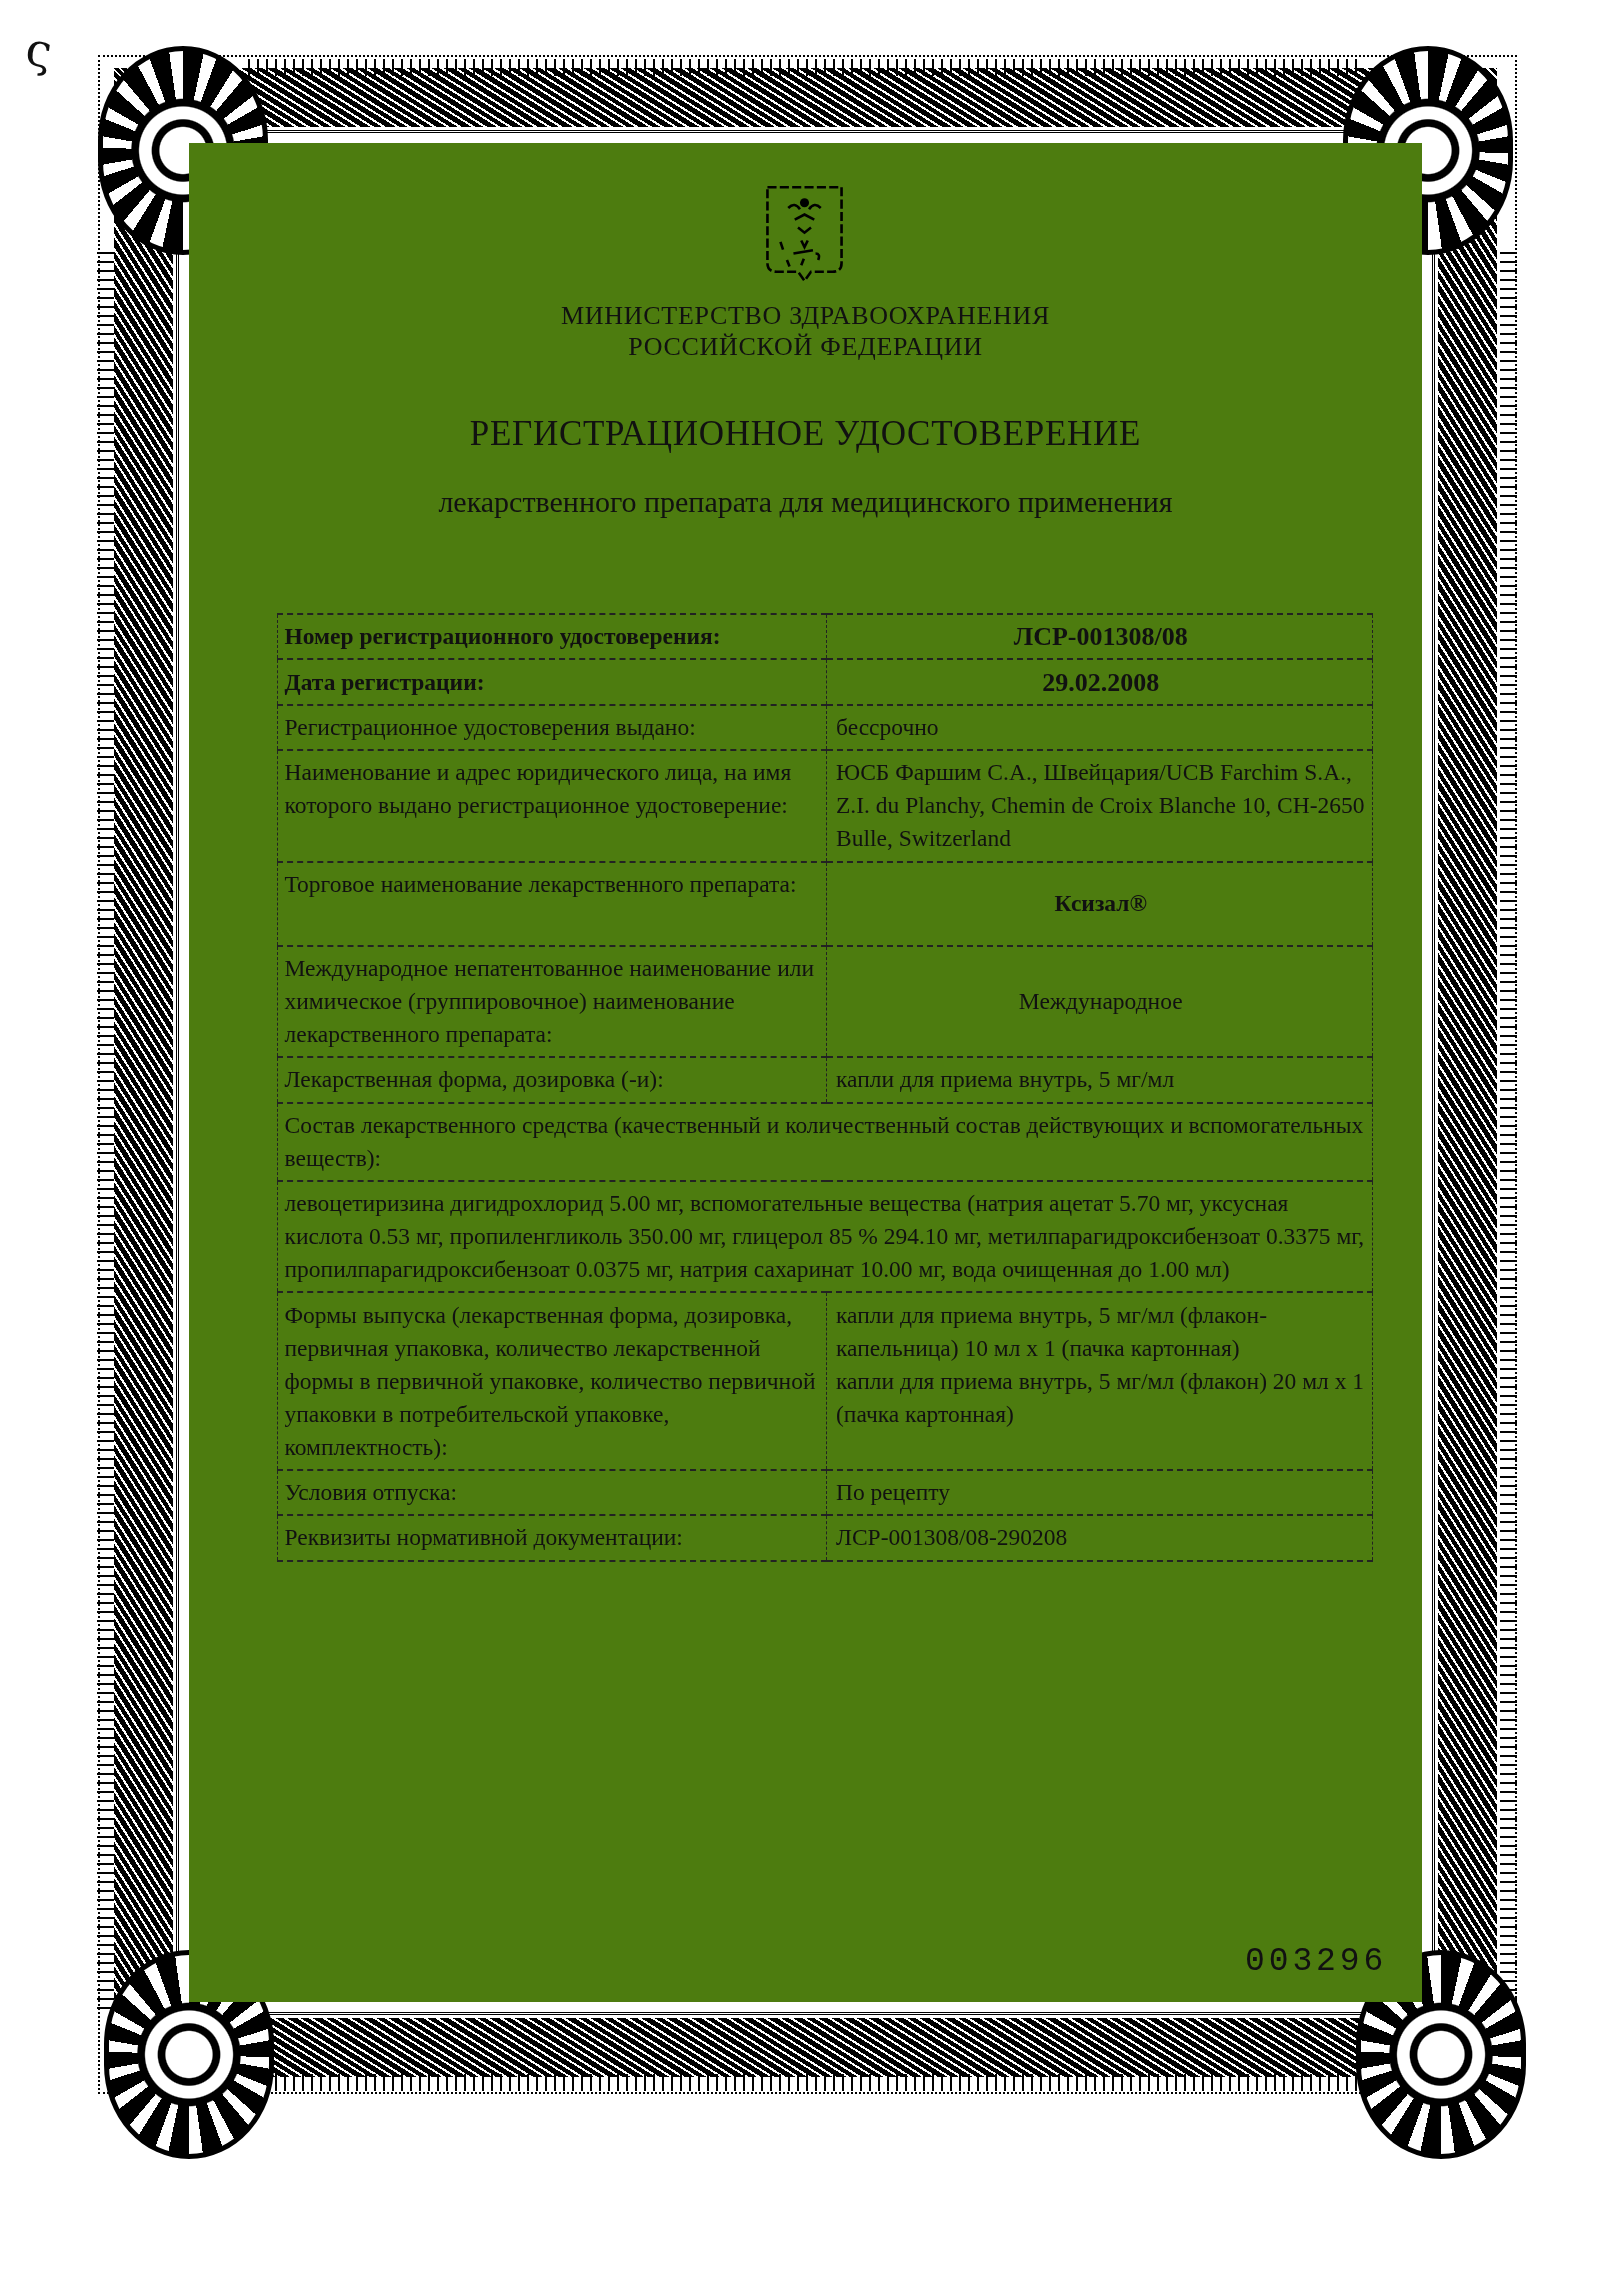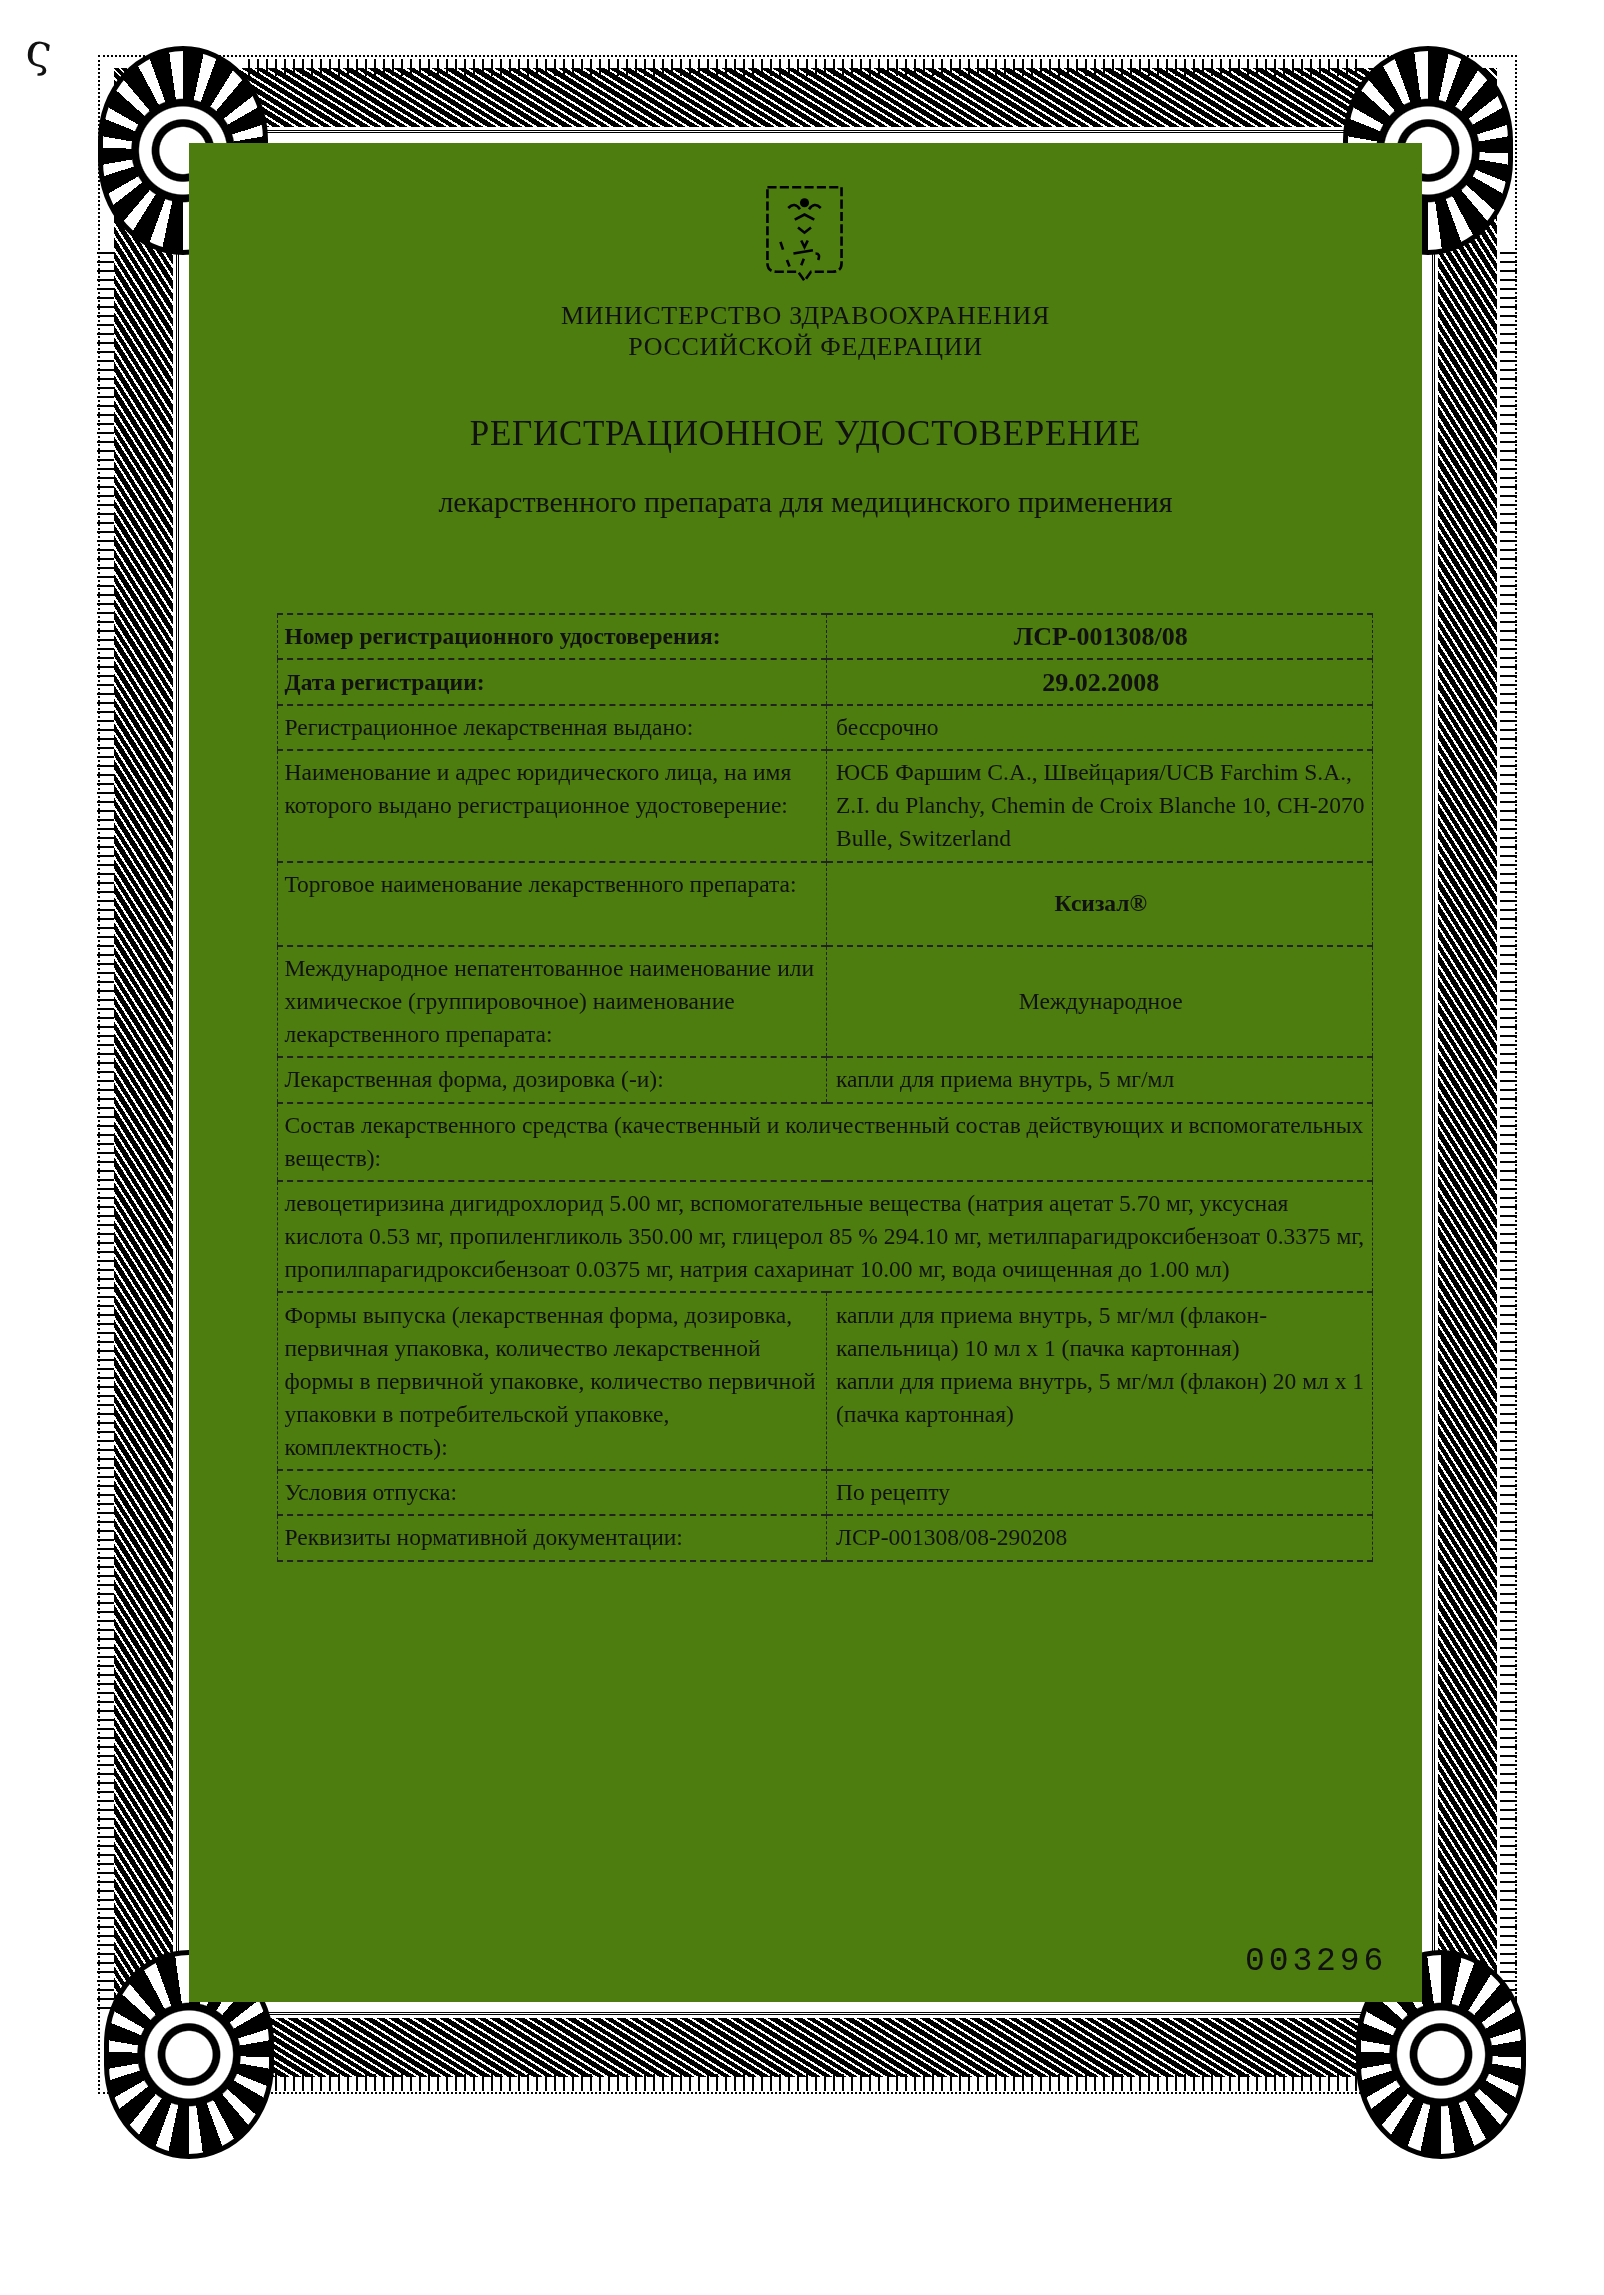--- a/index.html
+++ b/index.html
@@ -130,26 +130,26 @@
     <tbody>
         <tr>
       <td class="label bold">Номер регистрационного удостоверения:</td>
       <td class="value center big">ЛСР-001308/08</td>
     </tr>
     <tr>
       <td class="label bold">Дата регистрации:</td>
       <td class="value center big">29.02.2008</td>
     </tr>
     <tr>
-      <td class="label">Регистрационное лекарственная выдано:</td>
+      <td class="label">Регистрационное удостоверения выдано:</td>
       <td class="value">бессрочно</td>
     </tr>
     <tr>
       <td class="label">Наименование и адрес юридического лица, на имя которого выдано регистрационное удостоверение:</td>
-      <td class="value">ЮСБ Фаршим С.А., Швейцария/UCB Farchim S.A., Z.I. du Planchy, Chemin de Croix Blanche 10, CH-2070 Bulle, Switzerland</td>
+      <td class="value">ЮСБ Фаршим С.А., Швейцария/UCB Farchim S.A., Z.I. du Planchy, Chemin de Croix Blanche 10, CH-2650 Bulle, Switzerland</td>
     </tr>
     <tr>
       <td class="label" style="height:72px">Торговое наименование лекарственного препарата:</td>
       <td class="value center bold">Ксизал®</td>
     </tr>
     <tr>
       <td class="label">Международное непатентованное наименование или химическое (группировочное) наименование лекарственного препарата:</td>
       <td class="value center">Международное</td>
     </tr>
     <tr>

